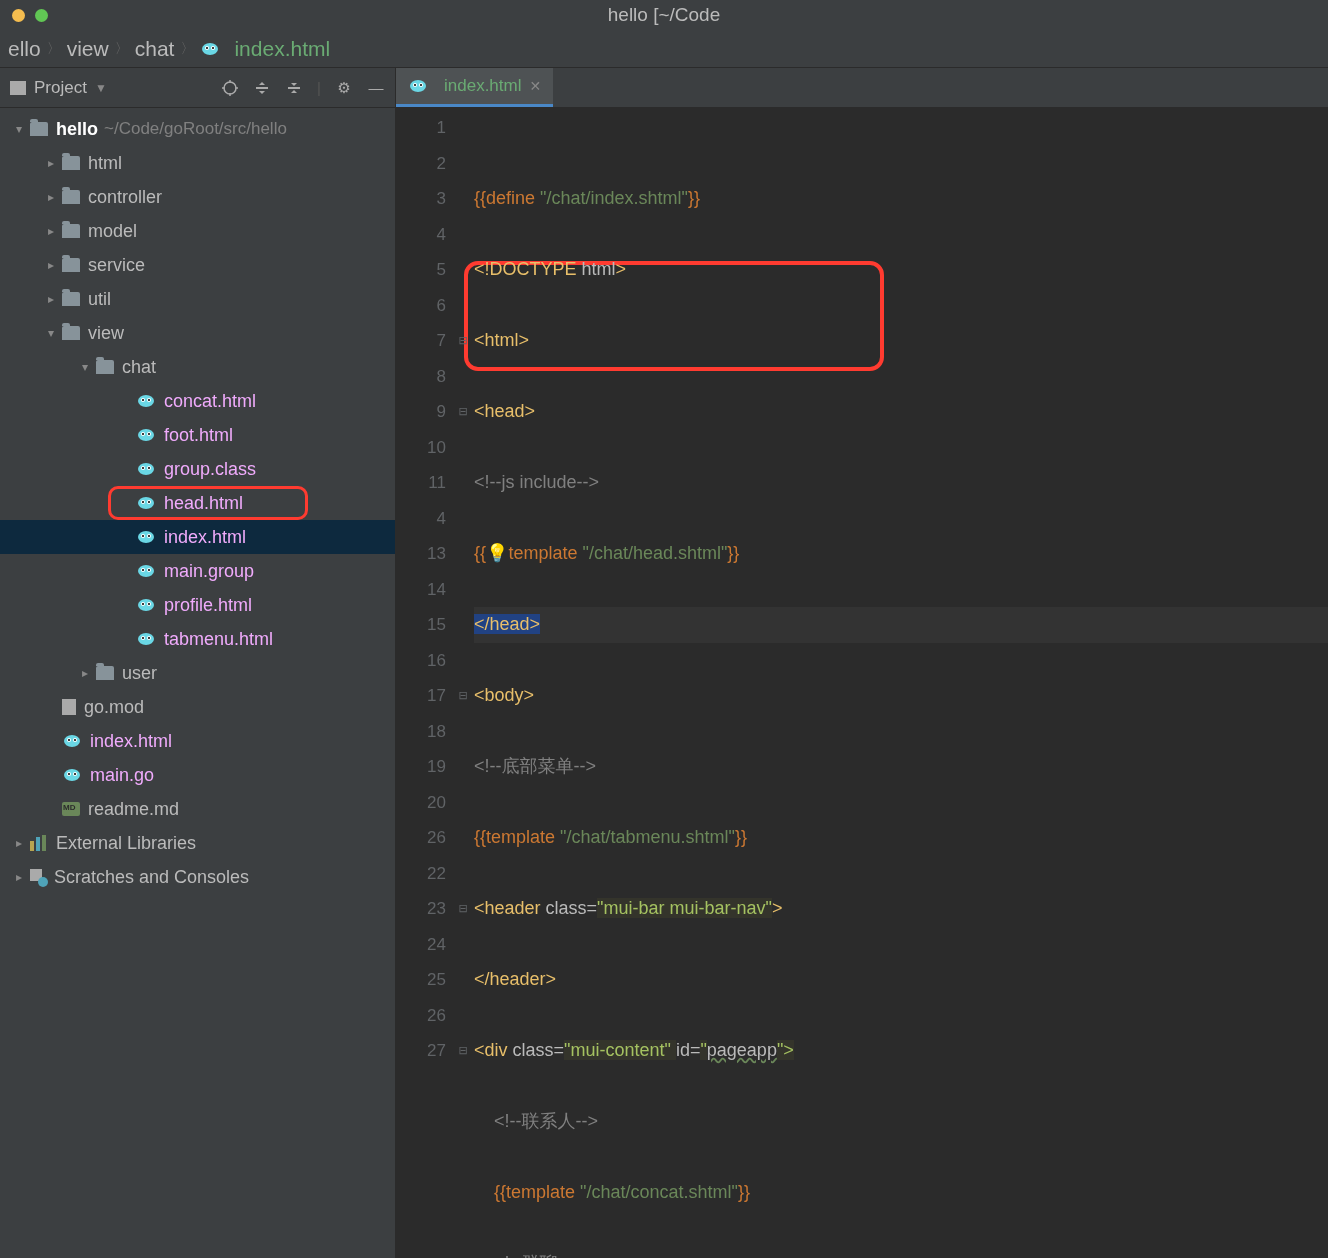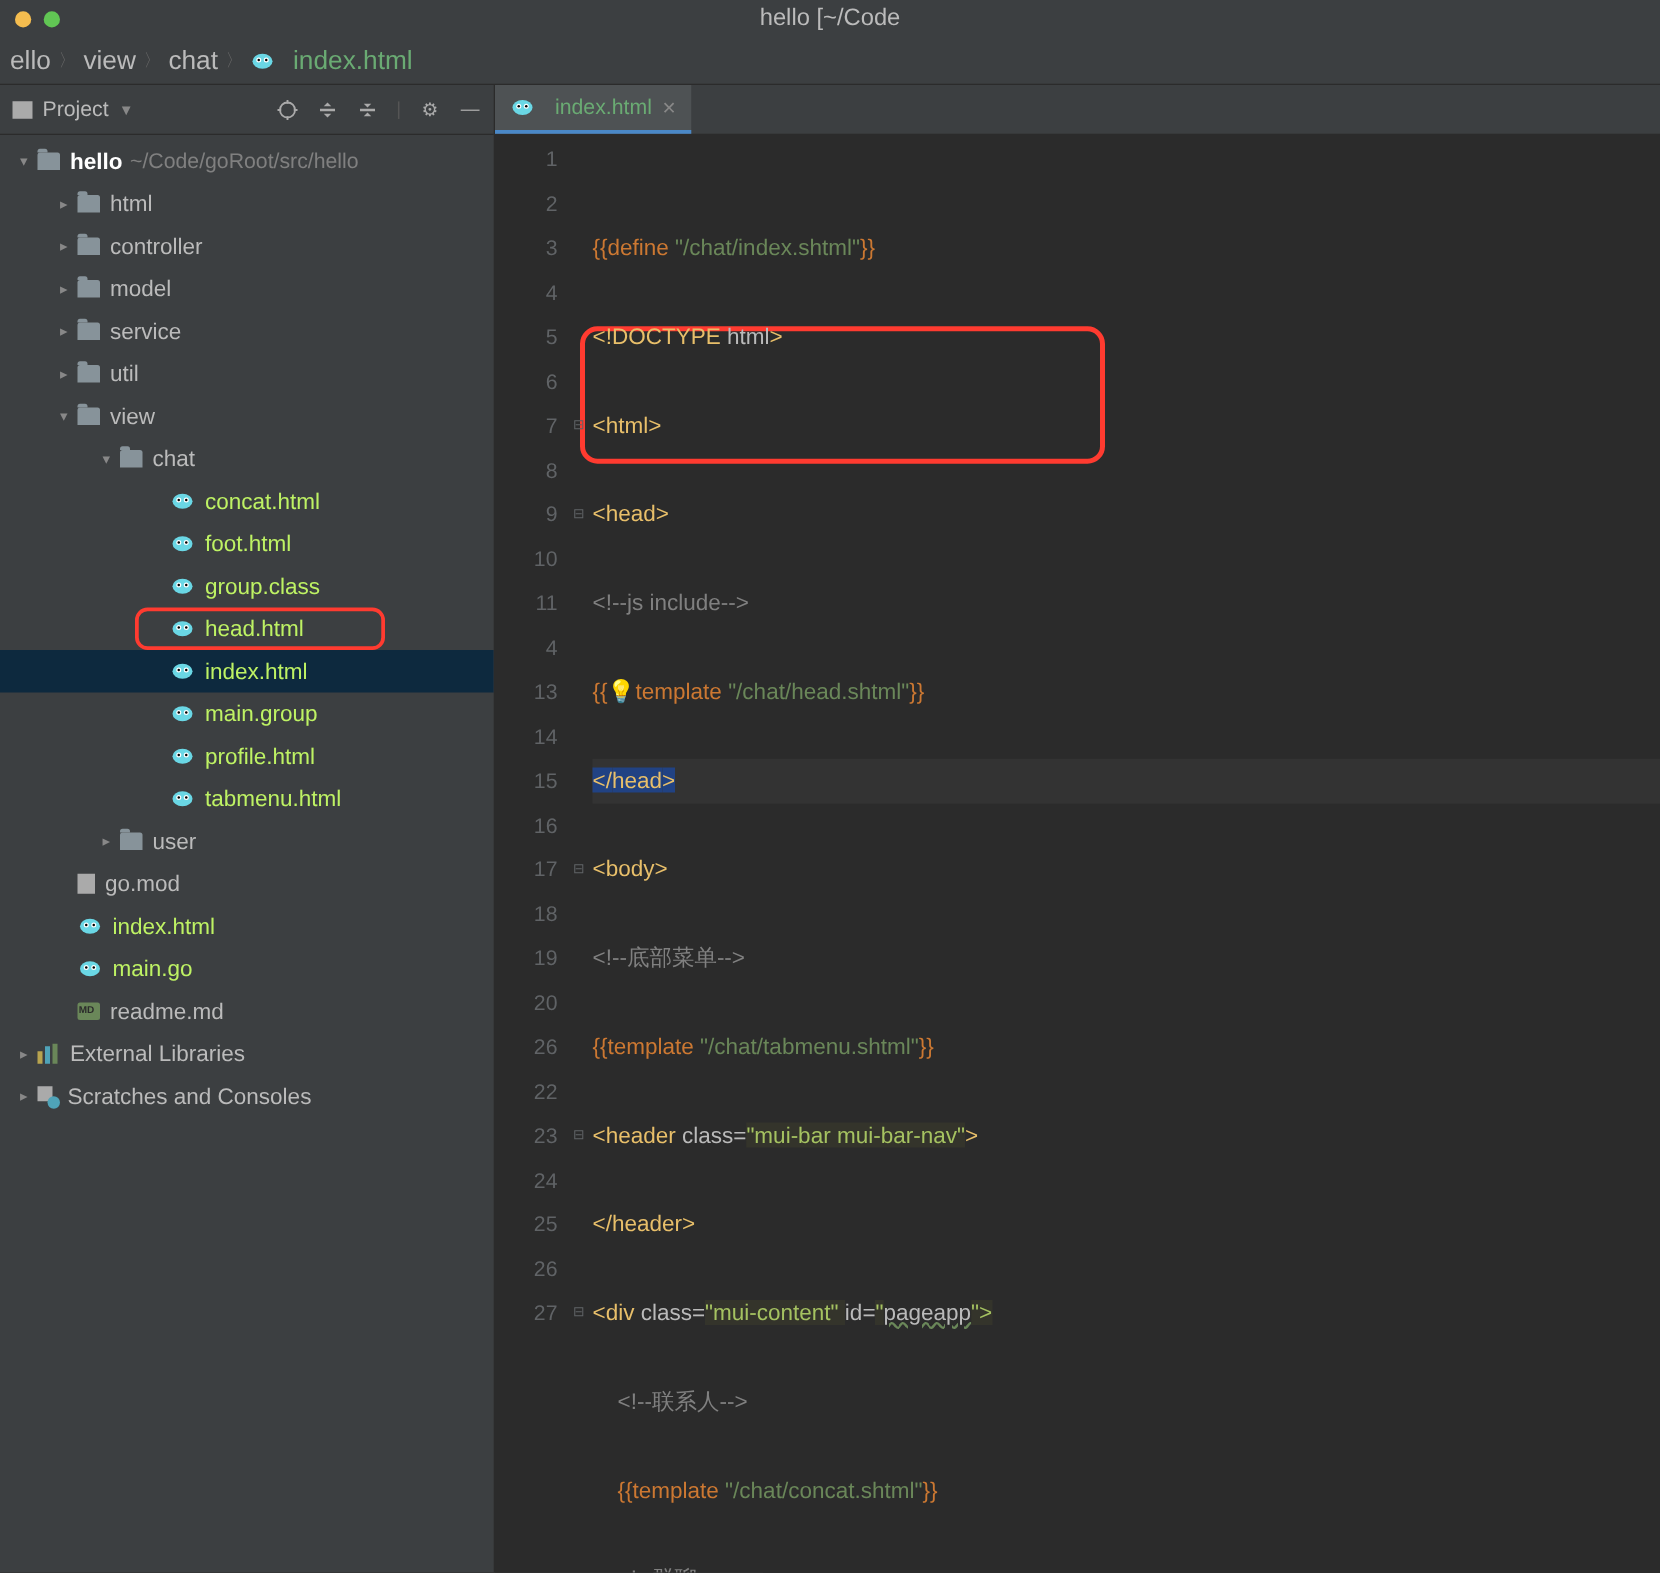--- a/index.html
+++ b/index.html
@@ -21,21 +21,21 @@
 .hdr-ico { width: 18px; height: 18px; display: inline-flex; align-items: center; justify-content: center; color: #aaa; cursor: pointer; }
 .tree { flex: 1; overflow: auto; padding-top: 4px; }
 .tree-row { display: flex; align-items: center; height: 34px; color: #bbb; font-size: 18px; cursor: pointer; position: relative; }
 .tree-row.selected { background: #0d293e; }
 .tw { width: 14px; display: inline-flex; justify-content: center; color: #888; font-size: 12px; margin-right: 4px; }
 .folder { display: inline-block; width: 18px; height: 14px; background: #87939a; border-radius: 2px 2px 0 0; position: relative; margin-right: 8px; }
 .folder::before { content: ''; position: absolute; top: -3px; left: 0; width: 8px; height: 3px; background: #87939a; border-radius: 2px 2px 0 0; }
 .tree-label { white-space: nowrap; }
 .tree-row.bold .tree-label { color: #fff; font-weight: 600; }
 .tree-path { color: #808080; font-size: 17px; margin-left: 6px; }
-.file-go { color: #bef264; }
+.file-go { color: #f0abfc; }
 .go-ico { display: inline-flex; width: 20px; height: 16px; margin-right: 8px; align-items: center; justify-content: center; }
 .go-ico svg { width: 20px; height: 16px; }
 .md-ico { display: inline-block; width: 18px; height: 14px; background: #6a8759; border-radius: 2px; margin-right: 8px; position: relative; }
 .md-ico::after { content: 'MD'; position: absolute; font-size: 8px; color: #2b2b2b; left: 1px; top: 1px; font-weight: bold; }
 .mod-ico { display: inline-block; width: 14px; height: 16px; background: #aaa; margin-right: 8px; }
 .redbox { position: absolute; border: 3px solid #ff3b30; border-radius: 10px; pointer-events: none; }
 .rb1 { left: 108px; top: 0; width: 200px; height: 34px; }
 .lib-ico { display: inline-flex; width: 18px; height: 16px; margin-right: 8px; }
 .lib-ico span { width: 4px; background: #b8a44f; display: inline-block; margin-right: 2px; }
 .lib-ico span:nth-child(1) { height: 10px; align-self: flex-end; }

